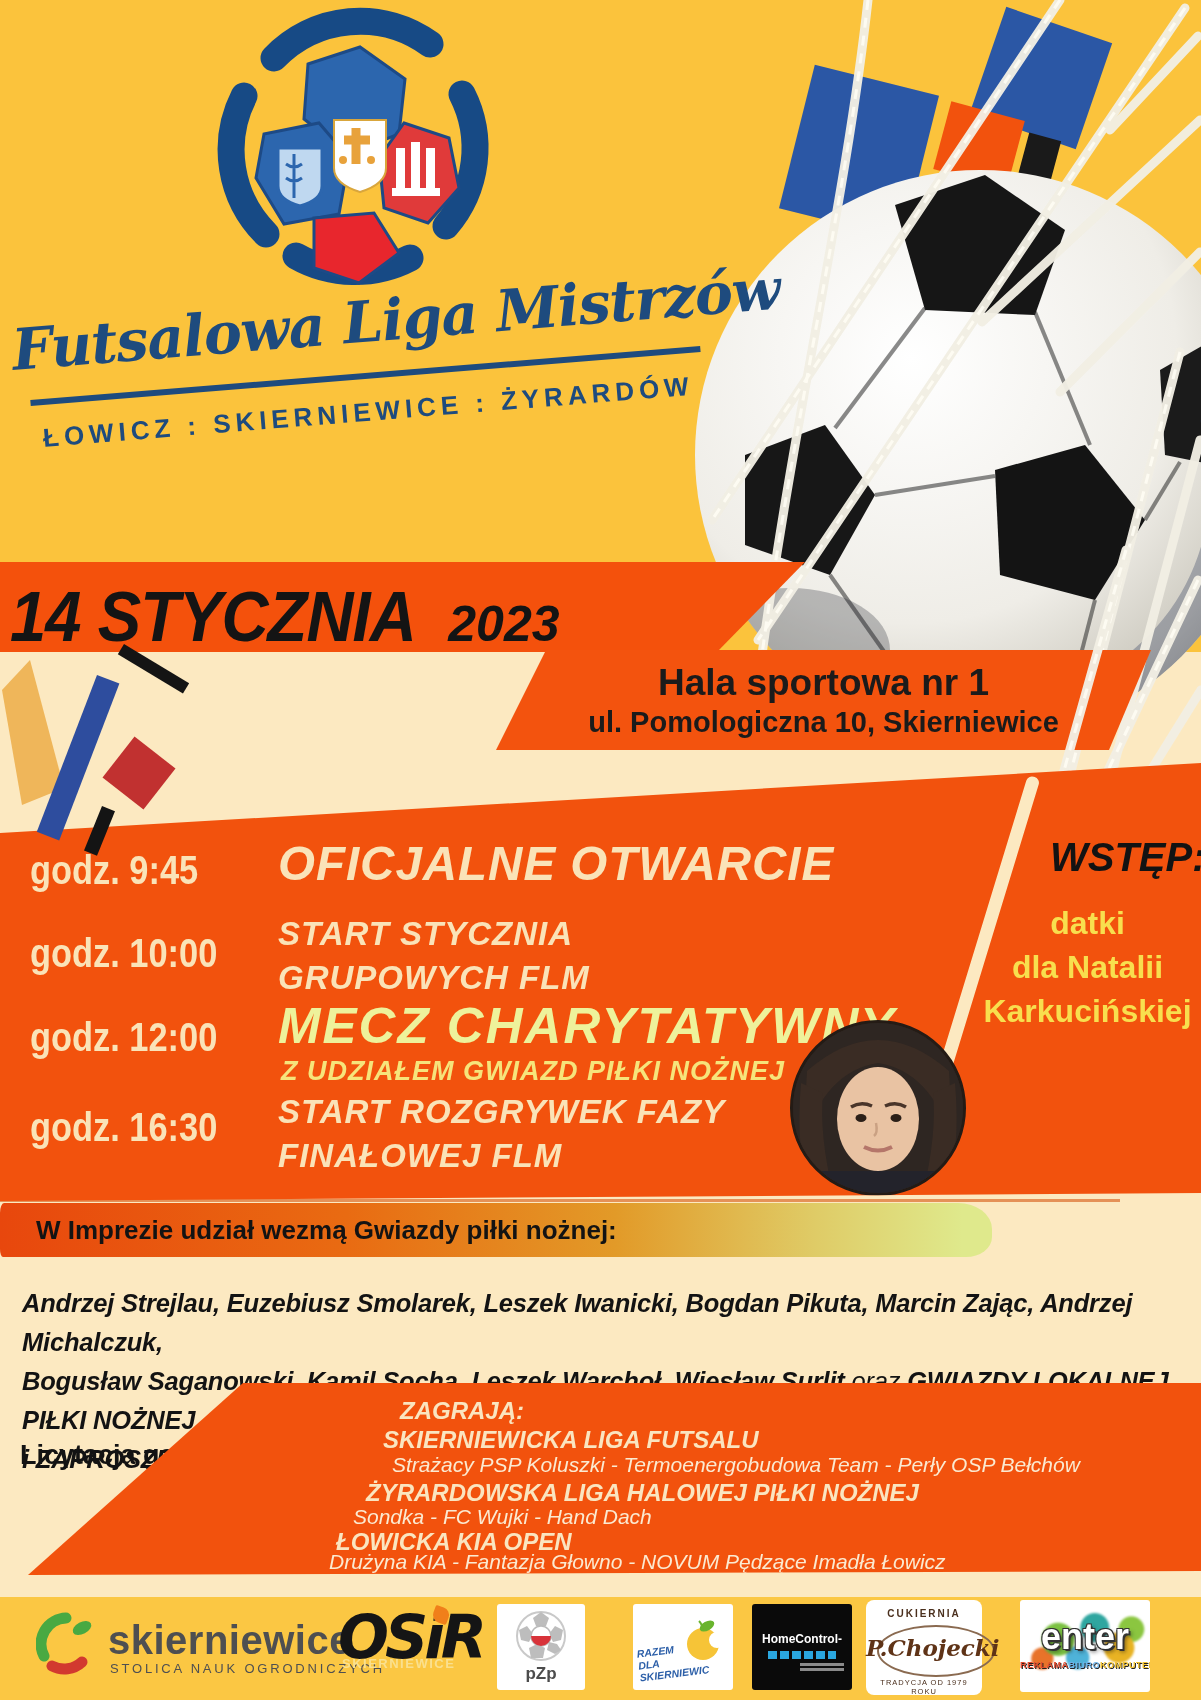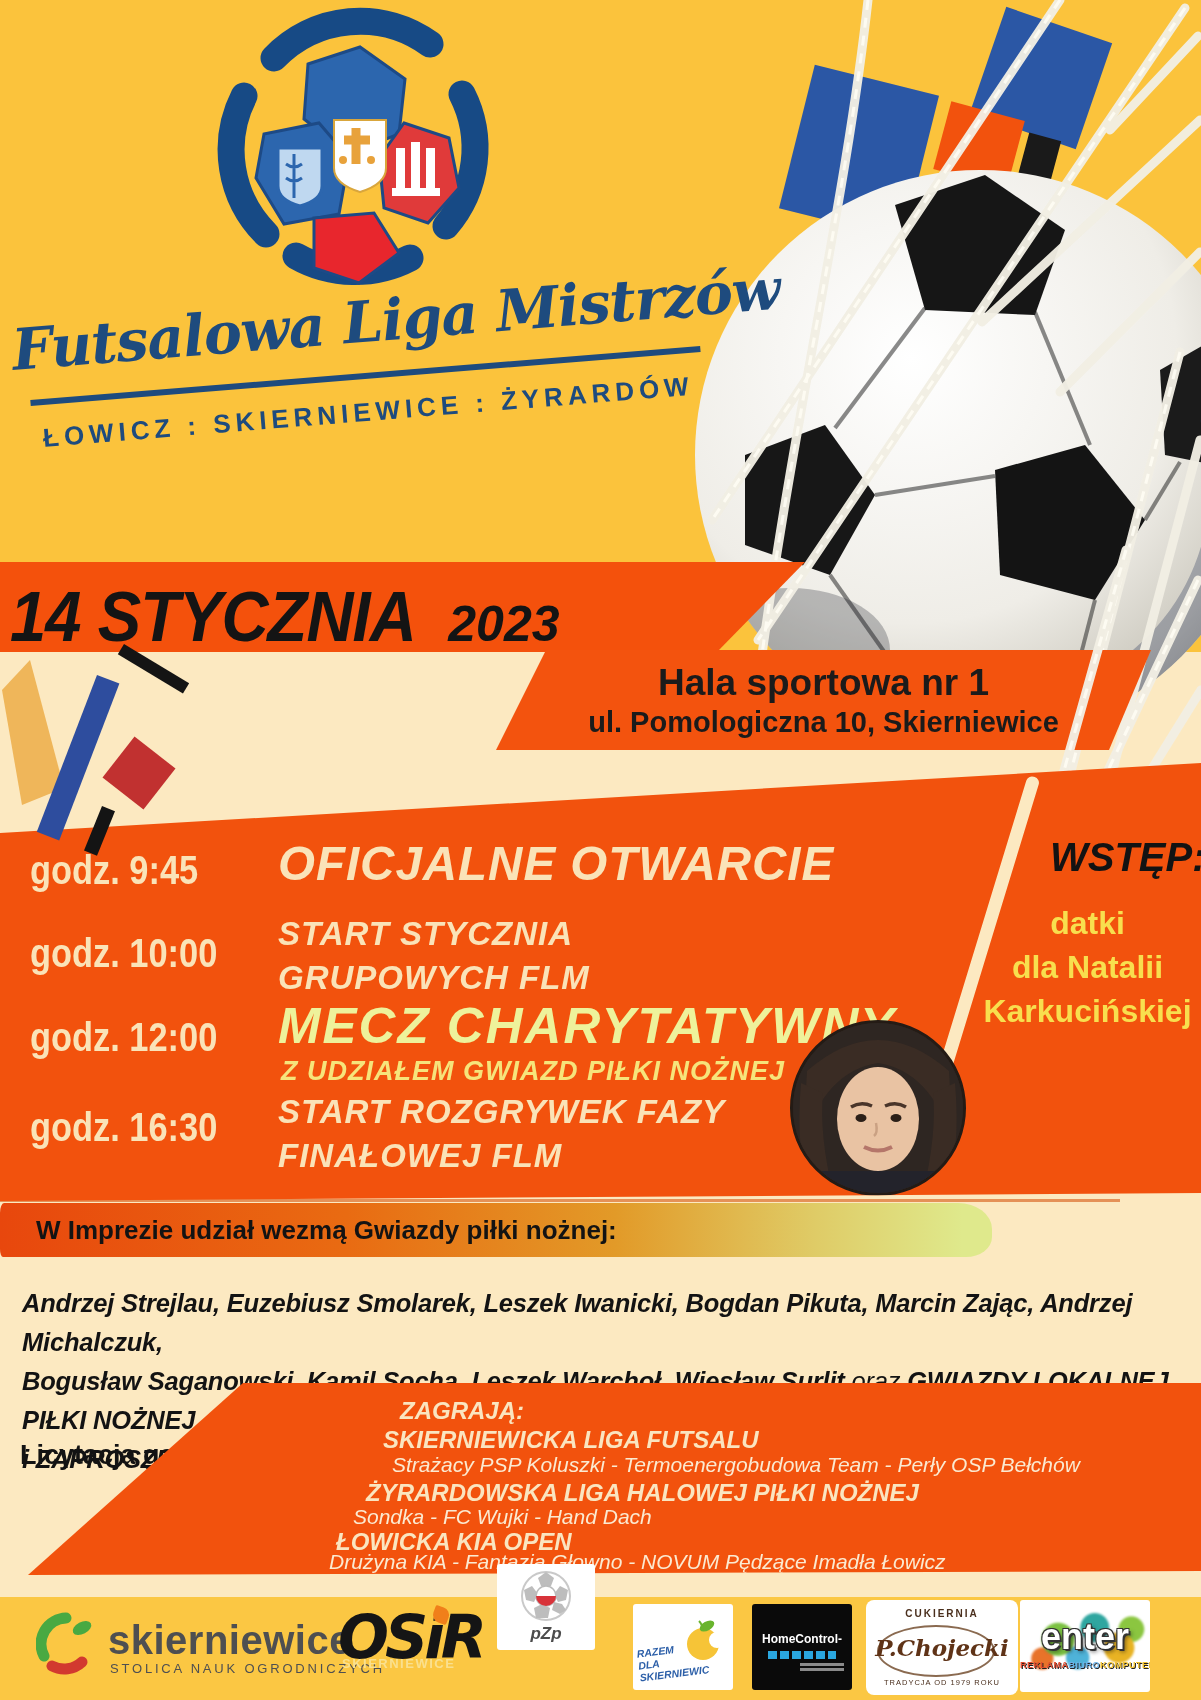--- a/index.html
+++ b/index.html
@@ -94,32 +94,32 @@
   
   .bottom{left:0;top:1597px;width:1201px;height:103px;background:#FBC743;z-index:2;}
   .sk-word{position:absolute;left:108px;top:1618px;font-size:40px;font-weight:700;color:#4E4F51;letter-spacing:.5px;z-index:3;}
   .sk-tag{position:absolute;left:110px;top:1661px;font-size:13px;font-weight:400;color:#4E4F51;letter-spacing:2.8px;z-index:3;}
   .sk-icon{left:36px;top:1612px;width:64px;height:64px;z-index:3;}
   .osir{left:338px;top:1602px;z-index:3;font-size:60px;font-weight:900;font-style:italic;color:#151515;
         font-family:"DejaVu Sans",sans-serif;letter-spacing:-4px;}
   .osir-dot{left:433px;top:1607px;width:16px;height:16px;background:#F07F1A;border-radius:2px 8px 2px 8px;transform:rotate(20deg);z-index:4;}
   .osir-city{left:342px;top:1656px;font-size:13px;font-weight:800;color:#FAE08E;letter-spacing:1.5px;z-index:4;}
   .card{z-index:3;background:#fff;border-radius:3px;}
-  .pzp-card{left:497px;top:1564px;width:98px;height:86px;text-align:center;font-style:italic;}
+  .pzp-card{left:497px;top:1604px;width:88px;height:86px;text-align:center;}
   .pzp-label{font-size:17px;font-weight:700;color:#4c4c4c;margin-top:-2px;}
   .razem-card{left:633px;top:1604px;width:100px;height:86px;}
   .razem-txt{position:absolute;left:5px;top:40px;width:60px;font-size:10.5px;font-weight:800;font-style:italic;
              color:#2C5FA8;line-height:12px;transform:rotate(-7deg);}
   .apple{position:absolute;right:10px;top:14px;width:40px;height:44px;}
   .hc-card{left:752px;top:1604px;width:100px;height:86px;background:#0A0A0A;color:#fff;text-align:center;}
   .hc-name{font-size:12px;font-weight:700;margin-top:28px;}
   .hc-bar{width:68px;height:8px;margin:5px auto 4px;
           background:repeating-linear-gradient(90deg,#2AA7E0 0 9px,#0A0A0A 9px 12px);}
   .hc-sub{width:44px;height:3px;background:#8a8a8a;margin:2px 8px 0 auto;}
-  .choj-card{left:866px;top:1600px;width:152px;height:95px;border-radius:8px;text-align:center;}
+  .choj-card{left:866px;top:1600px;width:116px;height:95px;border-radius:8px;text-align:center;}
   .choj-top{font-size:10px;font-weight:700;color:#4a2f1d;letter-spacing:2px;margin-top:8px;}
   .choj-oval{position:absolute;left:11px;top:25px;width:114px;height:48px;border:2px solid #8a6a50;border-radius:50%;}
   .choj-name{position:absolute;left:0;top:34px;width:100%;font-family:"DejaVu Serif",serif;font-style:italic;
              font-weight:bold;font-size:23px;color:#5f3317;}
   .choj-bot{position:absolute;left:0;top:78px;width:100%;font-size:7.5px;color:#4a2f1d;letter-spacing:1px;}
   .enter-card{left:1020px;top:1600px;width:130px;height:92px;overflow:hidden;text-align:center;}
   .splash{position:absolute;inset:4px;
     background:
       radial-gradient(circle at 28% 42%,#7CC243 0 16%,transparent 17%),
       radial-gradient(circle at 58% 28%,#2FA6A0 0 15%,transparent 16%),

